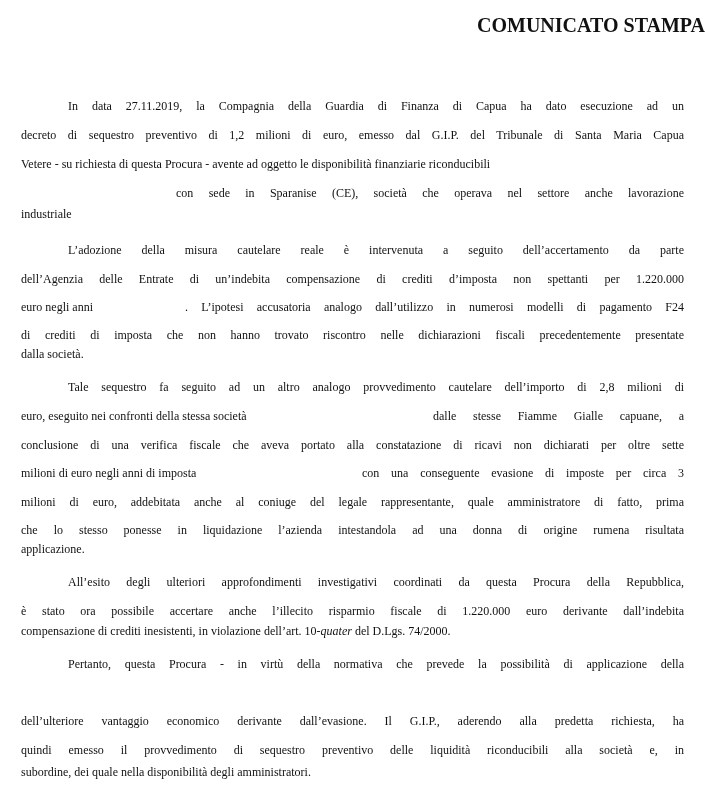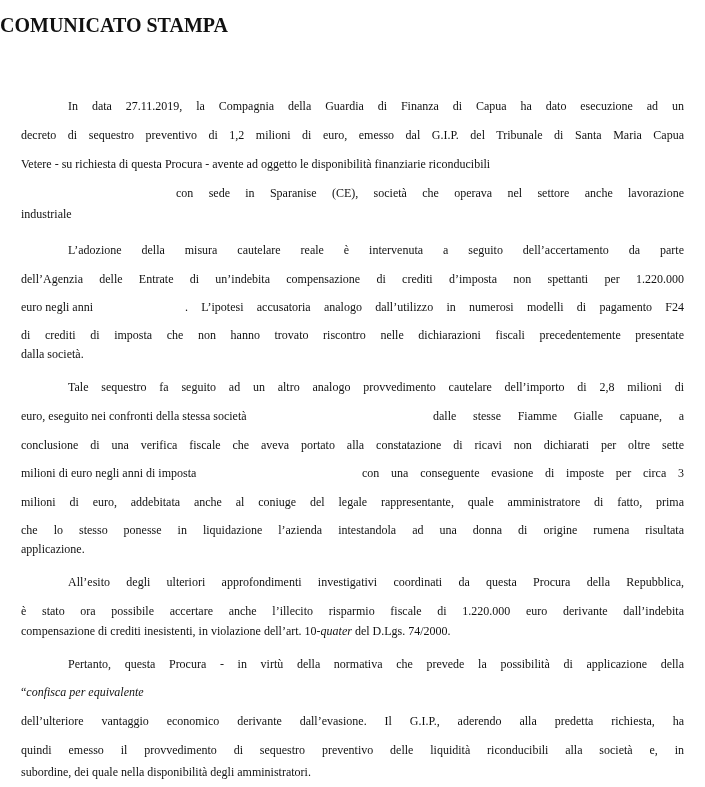--- a/index.html
+++ b/index.html
@@ -1,18 +1,18 @@
 <!DOCTYPE html>
 <html><head>
 <meta charset="utf-8">
 <style>
   html, body { margin: 0; padding: 0; background: #ffffff; }
   body { width: 705px; height: 787px; position: relative; overflow: hidden;
          font-family: "Liberation Serif", "DejaVu Serif", serif; color: #111; }
-  .title { position: absolute; top: 14px; left: 0; width: 705px; text-align: left;
+  .title { position: absolute; top: 14px; left: 0; width: 705px; text-align: right;
            font-weight: bold; font-size: 20px; letter-spacing: 0px; }
   .line { position: absolute; left: 21px; width: 663px; font-size: 12px; line-height: 18px;
           white-space: nowrap; }
   .j { text-align: justify; text-align-last: justify; }
   .indent { left: 68px; width: 616px; }
   i { }
 </style>
 </head>
 <body>
 
@@ -49,18 +49,17 @@
 
 <div>
   <div class="line indent j" style="top:573px">All’esito degli ulteriori approfondimenti investigativi coordinati da questa Procura della Repubblica,</div>
   <div class="line j" style="top:602px">è stato ora possibile accertare anche l’illecito risparmio fiscale di 1.220.000 euro derivante dall’indebita</div>
   <div class="line" style="top:622px"><span>compensazione di crediti inesistenti, in violazione dell’art. 10-</span><i>quater</i><span> del D.Lgs. 74/2000.</span></div>
 </div>
 
 <div>
   <div class="line indent j" style="top:655px">Pertanto, questa Procura - in virtù della normativa che prevede la possibilità di applicazione della</div>
   <div class="line j" style="top:683px; display:flex; justify-content:space-between">
-      <span style="white-space:nowrap"><span>“</span><i>confisca per equivalente</i></span>
     </div>
   <div class="line j" style="top:712px">dell’ulteriore vantaggio economico derivante dall’evasione. Il G.I.P., aderendo alla predetta richiesta, ha</div>
   <div class="line j" style="top:741px">quindi emesso il provvedimento di sequestro preventivo delle liquidità riconducibili alla società e, in</div>
   <div class="line" style="top:763px">subordine, dei quale nella disponibilità degli amministratori.</div>
 </div>
 
 </body></html>

